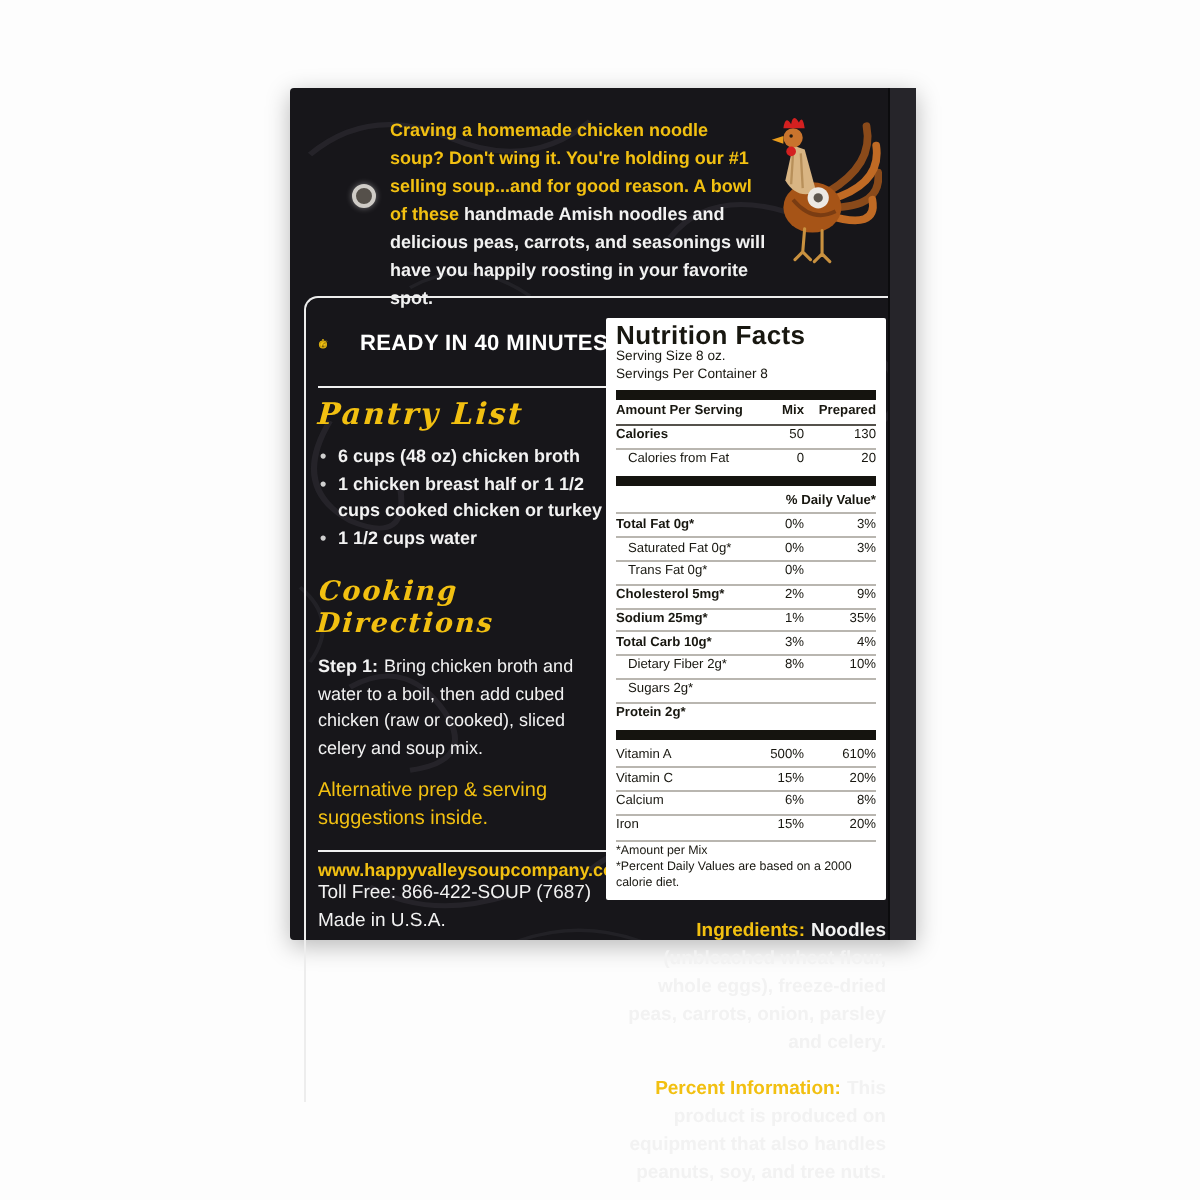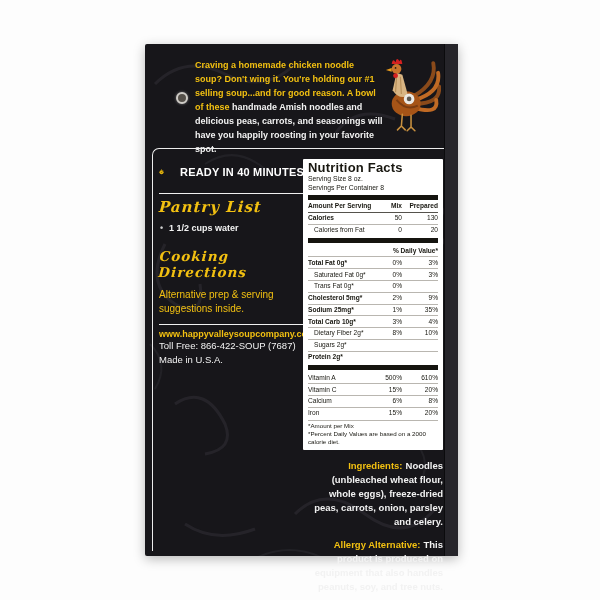--- a/index.html
+++ b/index.html
@@ -2,21 +2,21 @@
 <html><head>
 <meta charset="utf-8">
 <style>
   :root{ --yellow:#f2c011; --white:#f2f2f2; }
   html,body{margin:0;padding:0;}
   body{
     width:600px;height:600px;position:relative;background:#fdfdfd;
     font-family:"Liberation Sans",sans-serif;overflow:hidden;
   }
   .pkg{
-    position:absolute;left:145px;top:44px;width:313px;height:512px;
+    position:absolute;left:145px;top:44px;width:313px;height:426px;
     background:#17161a;border-radius:2px;box-shadow:0 3px 12px rgba(0,0,0,.28);
   }
   .noodles{position:absolute;left:0;top:0;width:100%;height:100%;}
   .side-strip{
     position:absolute;right:0;top:0;width:13px;height:100%;
     background:#26252a;border-left:1px solid #0b0b0d;
   }
   .intro{
     position:absolute;left:50px;top:5px;width:188px;
     font-size:9px;font-weight:bold;line-height:14px;color:var(--white);
@@ -139,25 +139,28 @@
         <line x1="13" y1="14.5" x2="18" y2="9.5" stroke="#2a2208" stroke-width="1.6"></line>
         <text x="9.5" y="20" font-size="6.5" font-weight="bold" fill="#2a2208" font-family="Liberation Sans, sans-serif">40</text>
       </svg>
       <span class="badge-label">READY IN 40 MINUTES</span>
     </div>
 
     <hr class="rule">
 
     <div class="script">Pantry List</div>
     <ul class="plist">
+      <li>6 cups (48 oz) chicken broth</li>
+      <li>1 chicken breast half or 1 1/2 cups cooked chicken or turkey</li>
       <li>1 1/2 cups water</li>
     </ul>
 
     <div class="script small">Cooking Directions</div>
 
+    <p class="step"><span class="slabel">Step 1:</span><span>Bring chicken broth and water to a boil, then add cubed chicken (raw or cooked), sliced celery and soup mix.</span></p>
 
 
     <div class="alt">Alternative prep &amp; serving suggestions inside.</div>
 
     <hr class="rule">
 
     <div class="site">www.happyvalleysoupcompany.com</div>
     <div class="foot">Toll Free: 866-422-SOUP (7687)</div>
     <div class="foot">Made in U.S.A.</div>
   </div>
@@ -260,17 +263,17 @@
       </div>
 
       <div class="nf-foot">
         <div>*Amount per Mix</div>
         <div>*Percent Daily Values are based on a 2000 calorie diet.</div>
       </div>
     </div>
 
     <p class="ing"><span class="lbl">Ingredients:</span><span>Noodles (unbleached wheat flour, whole eggs), freeze-dried peas, carrots, onion, parsley and celery.</span></p>
 
-    <p class="ing"><span class="lbl">Allergy Alternative:</span><span>This product is produced on equipment that also handles peanuts, soy, and tree nuts.</span></p>
+    <p class="ing"><span class="lbl">Percent Information:</span><span>This product is produced on equipment that also handles peanuts, soy, and tree nuts.</span></p>
 
   </div>
 
 </div>
 
 </body></html>

